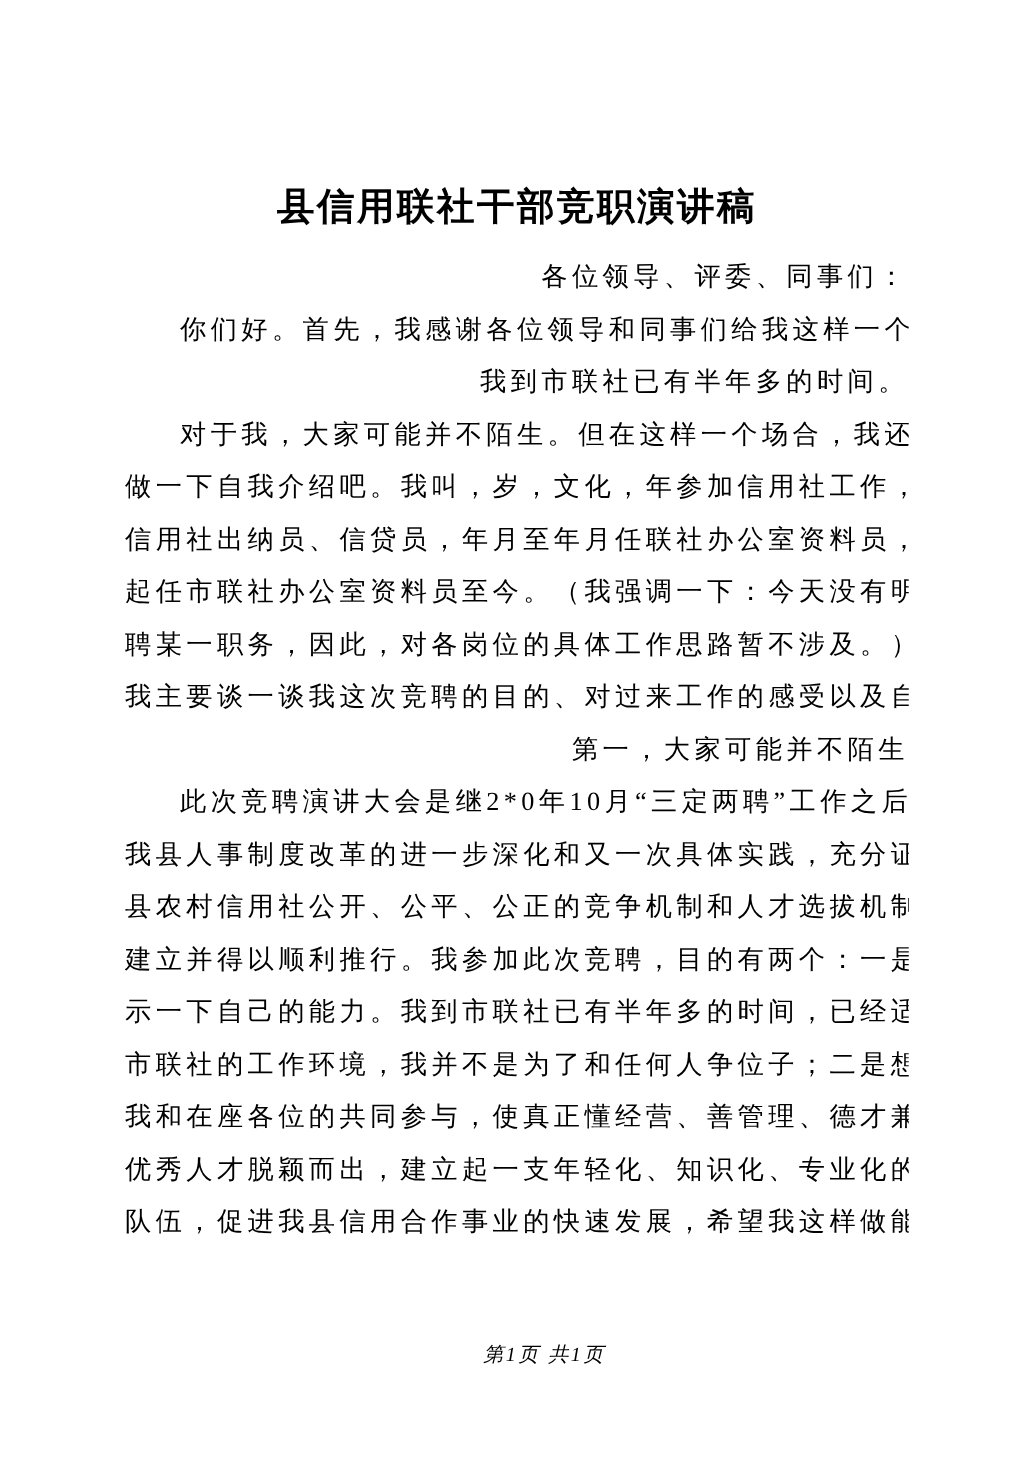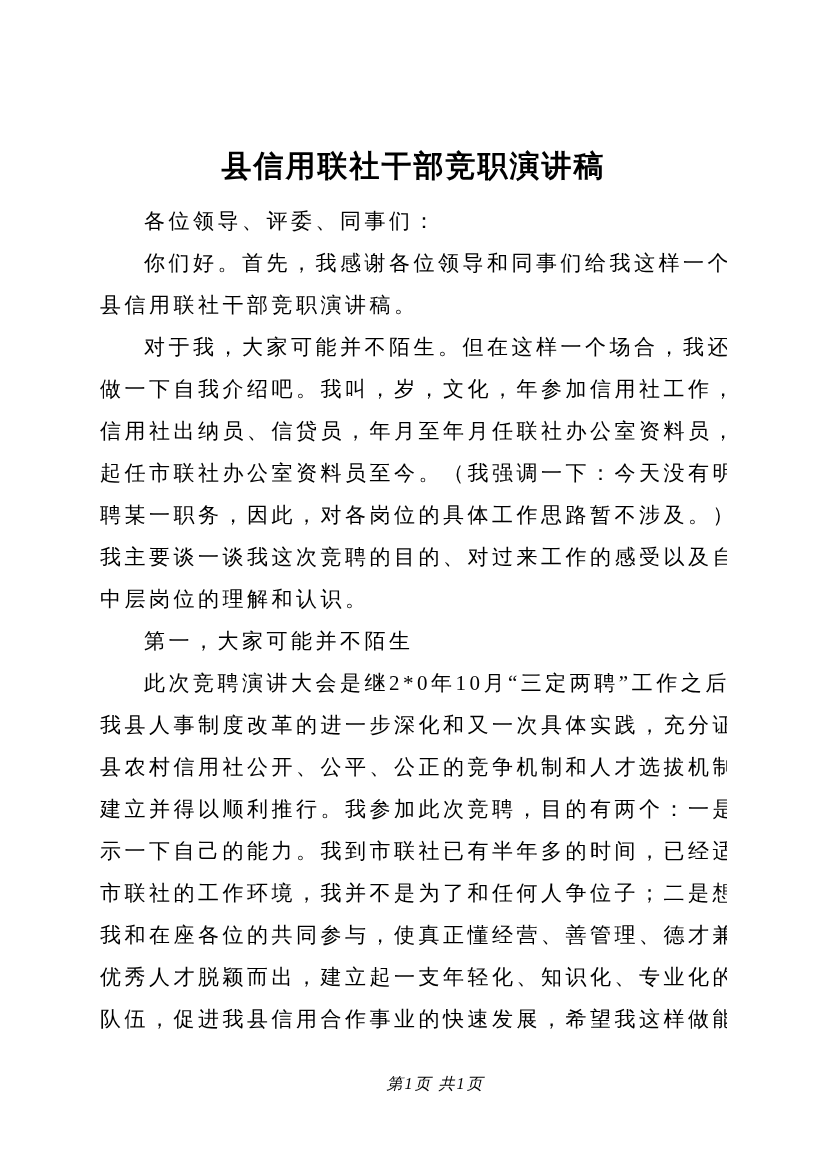--- a/index.html
+++ b/index.html
@@ -27,20 +27,21 @@
     letter-spacing: 2px;
     white-space: nowrap;
   }
   .content {
     margin: 14px 100px 0 100px;
     width: 627px;
   }
   .para {
     margin: 0;
     padding: 0;
+    text-align: right;
   }
   .line {
     height: 42px;
     line-height: 42px;
     font-size: 21px;
     letter-spacing: 3.5px;
     white-space: nowrap;
     overflow: hidden;
   }
   .line.indent {
@@ -67,31 +68,30 @@
   <h1 class="doc-title">县信用联社干部竞职演讲稿</h1>
 
   <div class="content">
 
     <div class="para">
       <div class="line indent">各位领导、评委、同事们：</div>
     </div>
 
     <div class="para">
       <div class="line indent">你们好。首先，我感谢各位领导和同事们给我这样一个机会，</div>
-      <div class="line">县信用联社干部竞职演讲稿。</div>
+      <div class="line">我到市联社已有半年多的时间。</div>
     </div>
 
     <div class="para">
       <div class="line indent">对于我，大家可能并不陌生。但在这样一个场合，我还是先</div>
       <div class="line">做一下自我介绍吧。我叫，岁，文化，年参加信用社工作，历任</div>
       <div class="line">信用社出纳员、信贷员，年月至年月任联社办公室资料员，年月</div>
       <div class="line">起任市联社办公室资料员至今。（我强调一下：今天没有明确竞</div>
       <div class="line">聘某一职务，因此，对各岗位的具体工作思路暂不涉及。）下面，</div>
       <div class="line">我主要谈一谈我这次竞聘的目的、对过来工作的感受以及自己对</div>
-      <div class="line">中层岗位的理解和认识。</div>
     </div>
 
     <div class="para">
       <div class="line indent">第一，大家可能并不陌生</div>
     </div>
 
     <div class="para">
       <div class="line indent">此次竞聘演讲大会是继2*0年10月“三定两聘”工作之后，</div>
       <div class="line">我县人事制度改革的进一步深化和又一次具体实践，充分证明我</div>
       <div class="line">县农村信用社公开、公平、公正的竞争机制和人才选拔机制已经</div>

